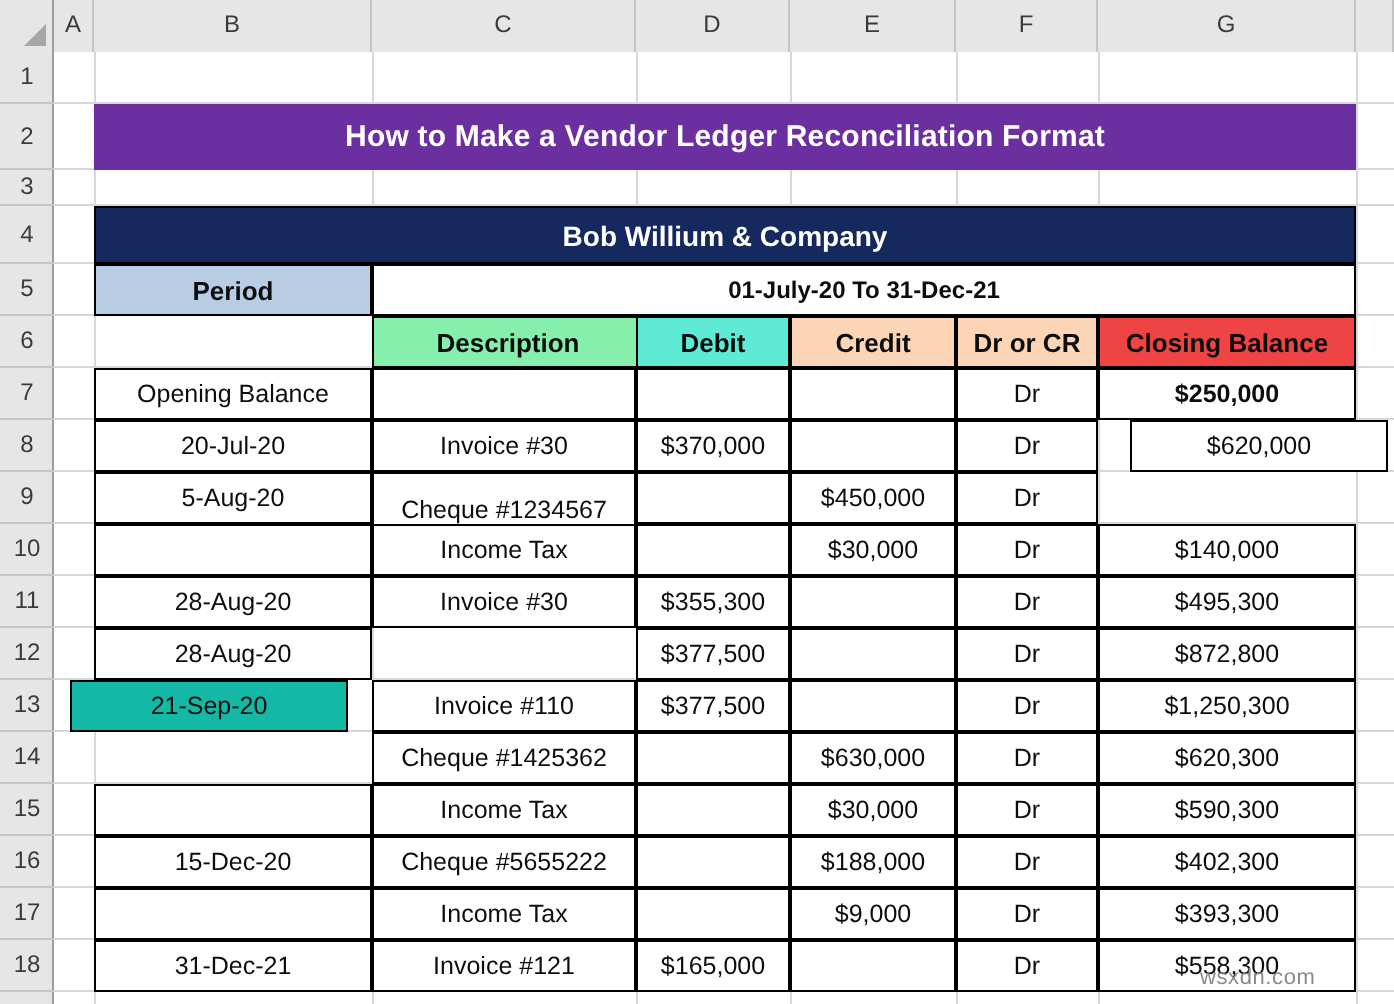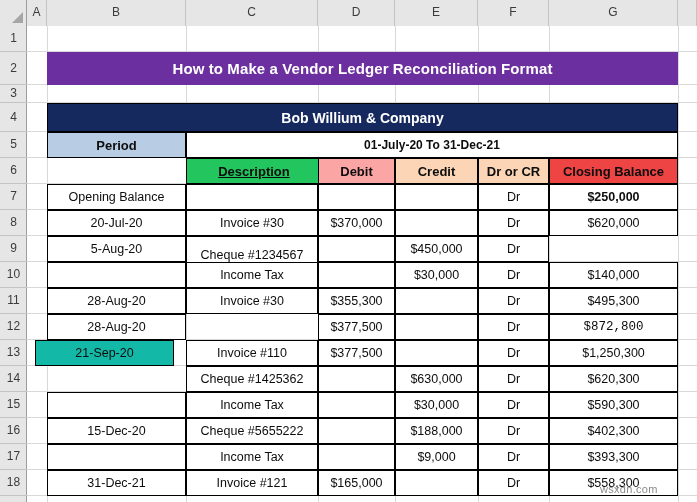--- a/index.html
+++ b/index.html
@@ -219,37 +219,37 @@
       <div class="row-head" style="top: 392px; height: 26px; line-height: 25px;">16</div>
       <div class="row-head" style="top: 418px; height: 26px; line-height: 25px;">17</div>
       <div class="row-head" style="top: 444px; height: 26px; line-height: 25px;">18</div>
     </div>
 
   <div style="position:absolute;left:27px;top:26px;width:670px;height:476px;overflow:hidden;" id="content-layer">
       <div class="title-banner" style="left: 20px; top: 26px; width: 631px; height: 33px; background: rgb(107, 47, 160);">How to Make a Vendor Ledger Reconciliation Format</div>
       <div class="tbl-cell company-cell" style="left: 20px; top: 77px; width: 631px; height: 29px; background: rgb(22, 41, 94);">Bob Willium &amp; Company</div>
       <div class="tbl-cell period-label" style="left: 20px; top: 106px; width: 139px; height: 26px; background: rgb(184, 204, 228);">Period</div>
       <div class="tbl-cell period-value" style="left: 159px; top: 106px; width: 492px; height: 26px; background: rgb(255, 255, 255);">01-July-20 To 31-Dec-21</div>
-      <div class="tbl-cell th-cell" style="left: 159px; top: 132px; width: 136px; height: 26px; background: #22c55e; text-decoration: underline;">Description</div>
-      <div class="tbl-cell th-cell" style="left: 291px; top: 132px; width: 77px; height: 26px; background: #fca5a5;">Debit</div>
+      <div class="tbl-cell th-cell" style="left: 159px; top: 132px; width: 136px; height: 26px; background: #86efac;">Description</div>
+      <div class="tbl-cell th-cell" style="left: 291px; top: 132px; width: 77px; height: 26px; background: #5eead4;">Debit</div>
       <div class="tbl-cell th-cell" style="left: 368px; top: 132px; width: 83px; height: 26px; background: rgb(251, 213, 181);">Credit</div>
       <div class="tbl-cell th-cell" style="left: 451px; top: 132px; width: 71px; height: 26px; background: rgb(251, 213, 181);">Dr or CR</div>
       <div class="tbl-cell th-cell" style="left: 522px; top: 132px; width: 129px; height: 26px; background: #ef4444;">Closing Balance</div>
       <div class="tbl-cell" style="left: 20px; top: 158px; width: 139px; height: 26px; background: rgb(255, 255, 255);">Opening Balance</div>
       <div class="tbl-cell" style="left: 159px; top: 158px; width: 132px; height: 26px; background: rgb(255, 255, 255);"></div>
       <div class="tbl-cell" style="left: 291px; top: 158px; width: 77px; height: 26px; background: rgb(255, 255, 255);"></div>
       <div class="tbl-cell" style="left: 368px; top: 158px; width: 83px; height: 26px; background: rgb(255, 255, 255);"></div>
       <div class="tbl-cell" style="left: 451px; top: 158px; width: 71px; height: 26px; background: rgb(255, 255, 255);">Dr</div>
       <div class="tbl-cell bold-val" style="left: 522px; top: 158px; width: 129px; height: 26px; background: rgb(255, 255, 255);">$250,000</div>
       <div class="tbl-cell" style="left: 20px; top: 184px; width: 139px; height: 26px; background: rgb(255, 255, 255);">20-Jul-20</div>
       <div class="tbl-cell" style="left: 159px; top: 184px; width: 132px; height: 26px; background: rgb(255, 255, 255);">Invoice #30</div>
       <div class="tbl-cell" style="left: 291px; top: 184px; width: 77px; height: 26px; background: rgb(255, 255, 255);">$370,000</div>
       <div class="tbl-cell" style="left: 368px; top: 184px; width: 83px; height: 26px; background: rgb(255, 255, 255);"></div>
       <div class="tbl-cell" style="left: 451px; top: 184px; width: 71px; height: 26px; background: rgb(255, 255, 255);">Dr</div>
-      <div class="tbl-cell" style="left: 522px; top: 184px; width: 129px; height: 26px; background: rgb(255, 255, 255);">$620,000</div>
+      <div class="tbl-cell" style="left: 538px; top: 184px; width: 129px; height: 26px; background: rgb(255, 255, 255);">$620,000</div>
       <div class="tbl-cell" style="left: 20px; top: 210px; width: 139px; height: 26px; background: rgb(255, 255, 255);">5-Aug-20</div>
       <div class="tbl-cell" style="left: 159px; top: 210px; width: 132px; height: 37px; background: rgb(255, 255, 255);">Cheque #1234567</div>
       <div class="tbl-cell" style="left: 291px; top: 210px; width: 77px; height: 26px; background: rgb(255, 255, 255);"></div>
       <div class="tbl-cell" style="left: 368px; top: 210px; width: 83px; height: 26px; background: rgb(255, 255, 255);">$450,000</div>
       <div class="tbl-cell" style="left: 451px; top: 210px; width: 71px; height: 26px; background: rgb(255, 255, 255);">Dr</div>
       <div class="tbl-cell" style="left: 522px; top: 210px; width: 114px; height: 26px; background: rgb(255, 255, 255); margin-top: 33px;">$170,000</div>
       <div class="tbl-cell" style="left: 20px; top: 236px; width: 139px; height: 26px; background: rgb(255, 255, 255);"></div>
       <div class="tbl-cell" style="left: 159px; top: 236px; width: 132px; height: 26px; background: rgb(255, 255, 255);">Income Tax</div>
       <div class="tbl-cell" style="left: 291px; top: 236px; width: 77px; height: 26px; background: rgb(255, 255, 255);"></div>
       <div class="tbl-cell" style="left: 368px; top: 236px; width: 83px; height: 26px; background: rgb(255, 255, 255);">$30,000</div>
@@ -258,21 +258,21 @@
       <div class="tbl-cell" style="left: 20px; top: 262px; width: 139px; height: 26px; background: rgb(255, 255, 255);">28-Aug-20</div>
       <div class="tbl-cell" style="left: 159px; top: 262px; width: 132px; height: 26px; background: rgb(255, 255, 255);">Invoice #30</div>
       <div class="tbl-cell" style="left: 291px; top: 262px; width: 77px; height: 26px; background: rgb(255, 255, 255);">$355,300</div>
       <div class="tbl-cell" style="left: 368px; top: 262px; width: 83px; height: 26px; background: rgb(255, 255, 255);"></div>
       <div class="tbl-cell" style="left: 451px; top: 262px; width: 71px; height: 26px; background: rgb(255, 255, 255);">Dr</div>
       <div class="tbl-cell" style="left: 522px; top: 262px; width: 129px; height: 26px; background: rgb(255, 255, 255);">$495,300</div>
       <div class="tbl-cell" style="left: 20px; top: 288px; width: 139px; height: 26px; background: rgb(255, 255, 255);">28-Aug-20</div>
       <div class="tbl-cell" style="left: 291px; top: 288px; width: 77px; height: 26px; background: rgb(255, 255, 255);">$377,500</div>
       <div class="tbl-cell" style="left: 368px; top: 288px; width: 83px; height: 26px; background: rgb(255, 255, 255);"></div>
       <div class="tbl-cell" style="left: 451px; top: 288px; width: 71px; height: 26px; background: rgb(255, 255, 255);">Dr</div>
-      <div class="tbl-cell" style="left: 522px; top: 288px; width: 129px; height: 26px; background: rgb(255, 255, 255); font-family: Liberation Mono, monospace;">$872,800</div>
+      <div class="tbl-cell" style="left: 522px; top: 288px; width: 129px; height: 26px; background: rgb(255, 255, 255);">$872,800</div>
       <div class="tbl-cell" style="left: 8px; top: 314px; width: 139px; height: 26px; background: #14b8a6;">21-Sep-20</div>
       <div class="tbl-cell" style="left: 159px; top: 314px; width: 132px; height: 26px; background: rgb(255, 255, 255);">Invoice #110</div>
       <div class="tbl-cell" style="left: 291px; top: 314px; width: 77px; height: 26px; background: rgb(255, 255, 255);">$377,500</div>
       <div class="tbl-cell" style="left: 368px; top: 314px; width: 83px; height: 26px; background: rgb(255, 255, 255);"></div>
       <div class="tbl-cell" style="left: 451px; top: 314px; width: 71px; height: 26px; background: rgb(255, 255, 255);">Dr</div>
       <div class="tbl-cell" style="left: 522px; top: 314px; width: 129px; height: 26px; background: rgb(255, 255, 255);">$1,250,300</div>
       <div class="tbl-cell" style="left: 20px; top: 340px; width: 139px; height: 26px; background: rgb(255, 255, 255); margin-top: 44px;">25-Oct-20</div>
       <div class="tbl-cell" style="left: 159px; top: 340px; width: 132px; height: 26px; background: rgb(255, 255, 255);">Cheque #1425362</div>
       <div class="tbl-cell" style="left: 291px; top: 340px; width: 77px; height: 26px; background: rgb(255, 255, 255);"></div>
       <div class="tbl-cell" style="left: 368px; top: 340px; width: 83px; height: 26px; background: rgb(255, 255, 255);">$630,000</div>

